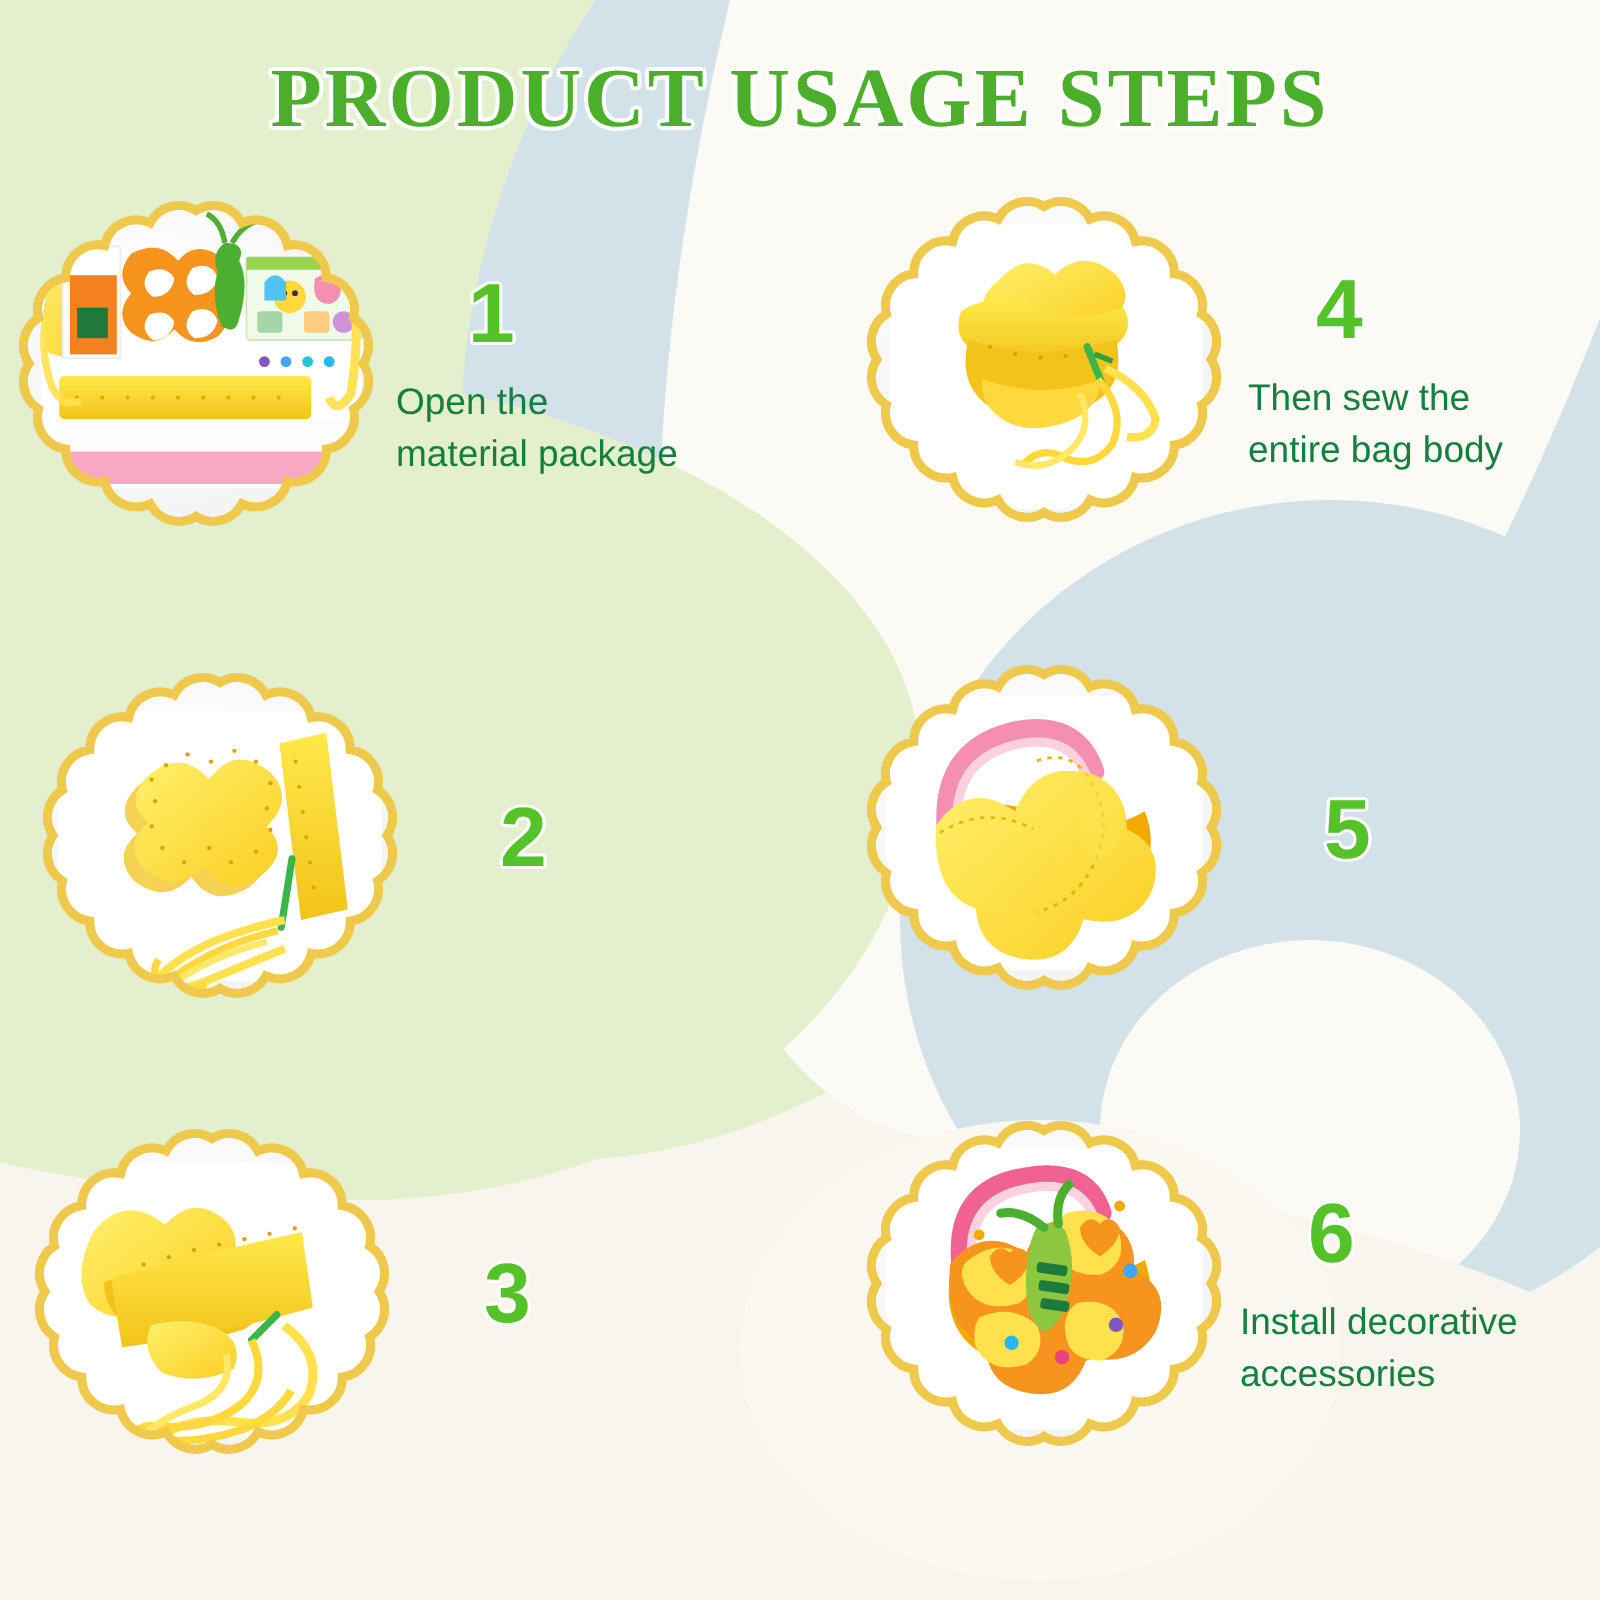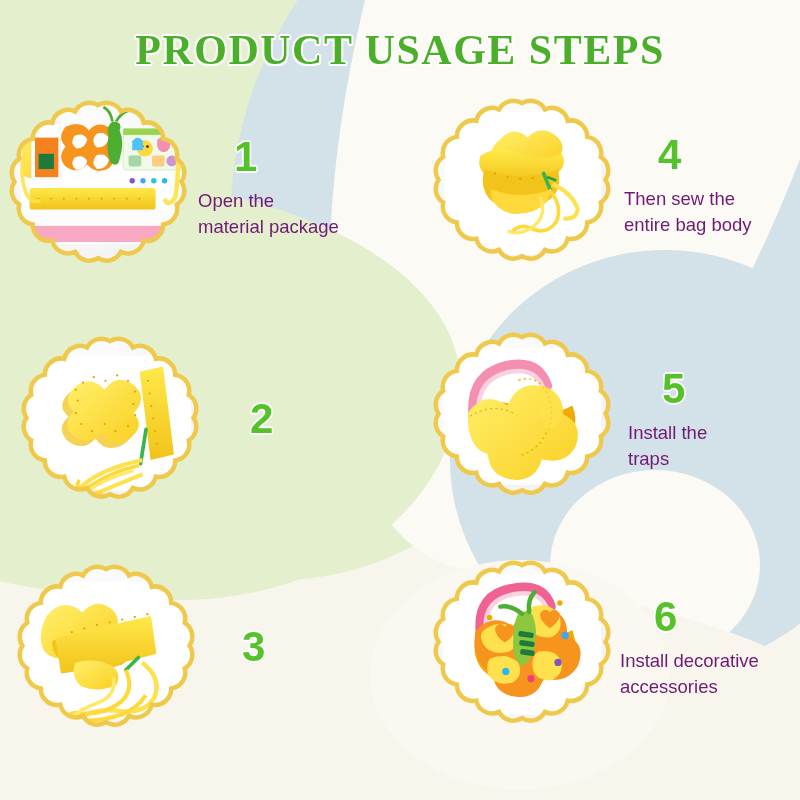--- a/index.html
+++ b/index.html
@@ -93,21 +93,21 @@
     font-size:42px;
     line-height:1;
     color:#56C22A;
     text-shadow: 1.6px 0 0 #fff,-1.6px 0 0 #fff,0 1.6px 0 #fff,0 -1.6px 0 #fff,
                  1.2px 1.2px 0 #fff,-1.2px 1.2px 0 #fff,1.2px -1.2px 0 #fff,-1.2px -1.2px 0 #fff;
     margin-bottom:10px;
   }
   .step-desc {
     font-size:18.5px;
     line-height:1.38;
-    color:#701a75;
+    color:#15803d;
     white-space:pre-line;
   }
   .num-left  { text-align:left; padding-left:36px; }
   .num-left2 { text-align:left; padding-left:34px; }
 
   
   .s1 { left:8px;  top:98px;  }
   .s2 { left:20px; top:334px; }
   .s3 { left:16px; top:562px; }
   
@@ -424,22 +424,20 @@
           <path d="M96,56 q18,-6 28,8 q14,20 6,44 q-10,26 -34,32" fill="none" stroke="#E8B400" stroke-width="1.6" stroke-dasharray="2.5 3.5"></path>
           <path d="M42,96 q26,-16 52,-2" fill="none" stroke="#E8B400" stroke-width="1.4" stroke-dasharray="2.5 3.5"></path>
 
           <path d="M122,62 q22,4 22,28 q0,16 -16,22 q-14,-22 -6,-50 z" fill="#FFE24F" opacity=".6"></path>
         </g>
         <use href="#scallop" fill="none" stroke="#EFC94C" stroke-width="5"></use>
       </svg>
     </div>
     <div class="text-col">
       <div class="step-num num-left2">5</div>
-      <div class="step-desc">Install the
-traps</div>
     </div>
   </div>
 
   <div class="step s6">
     <div class="frame-wrap">
       <svg class="frame-svg" viewBox="0 0 200 200">
         <g clip-path="url(#clip6)">
           <rect x="0" y="0" width="200" height="200" fill="url(#shine)"></rect>
           <rect x="12" y="18" width="176" height="156" fill="#FFFFFF"></rect>
 

